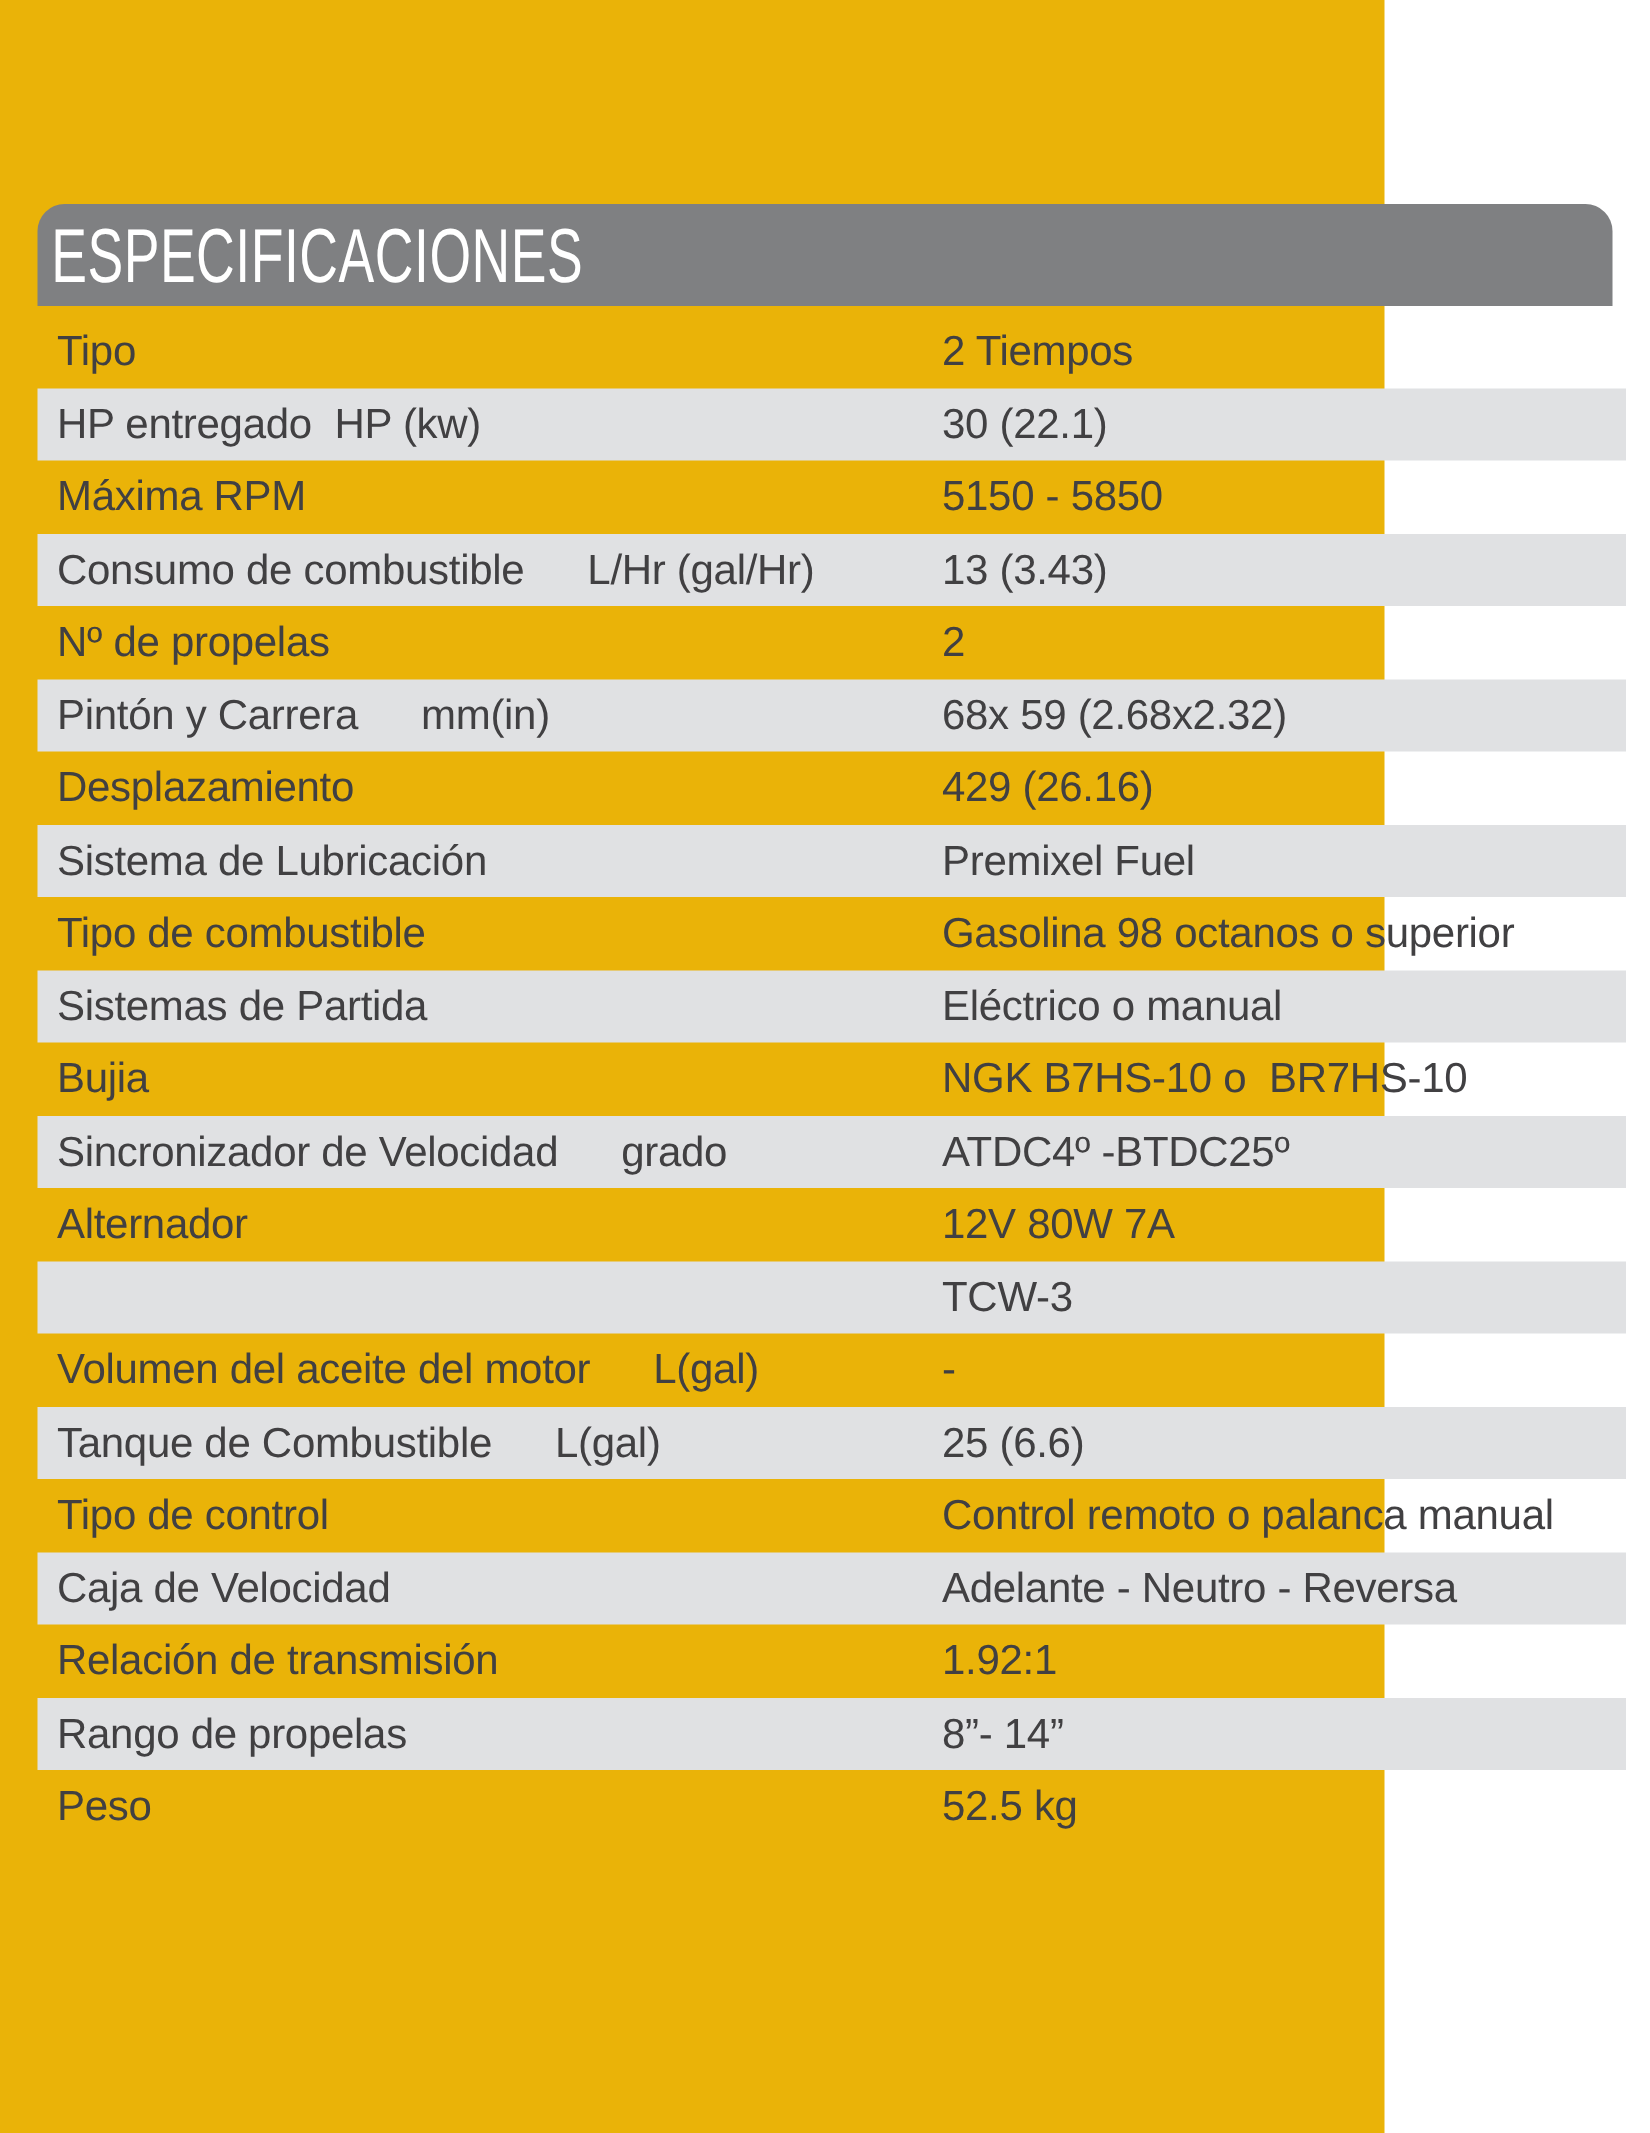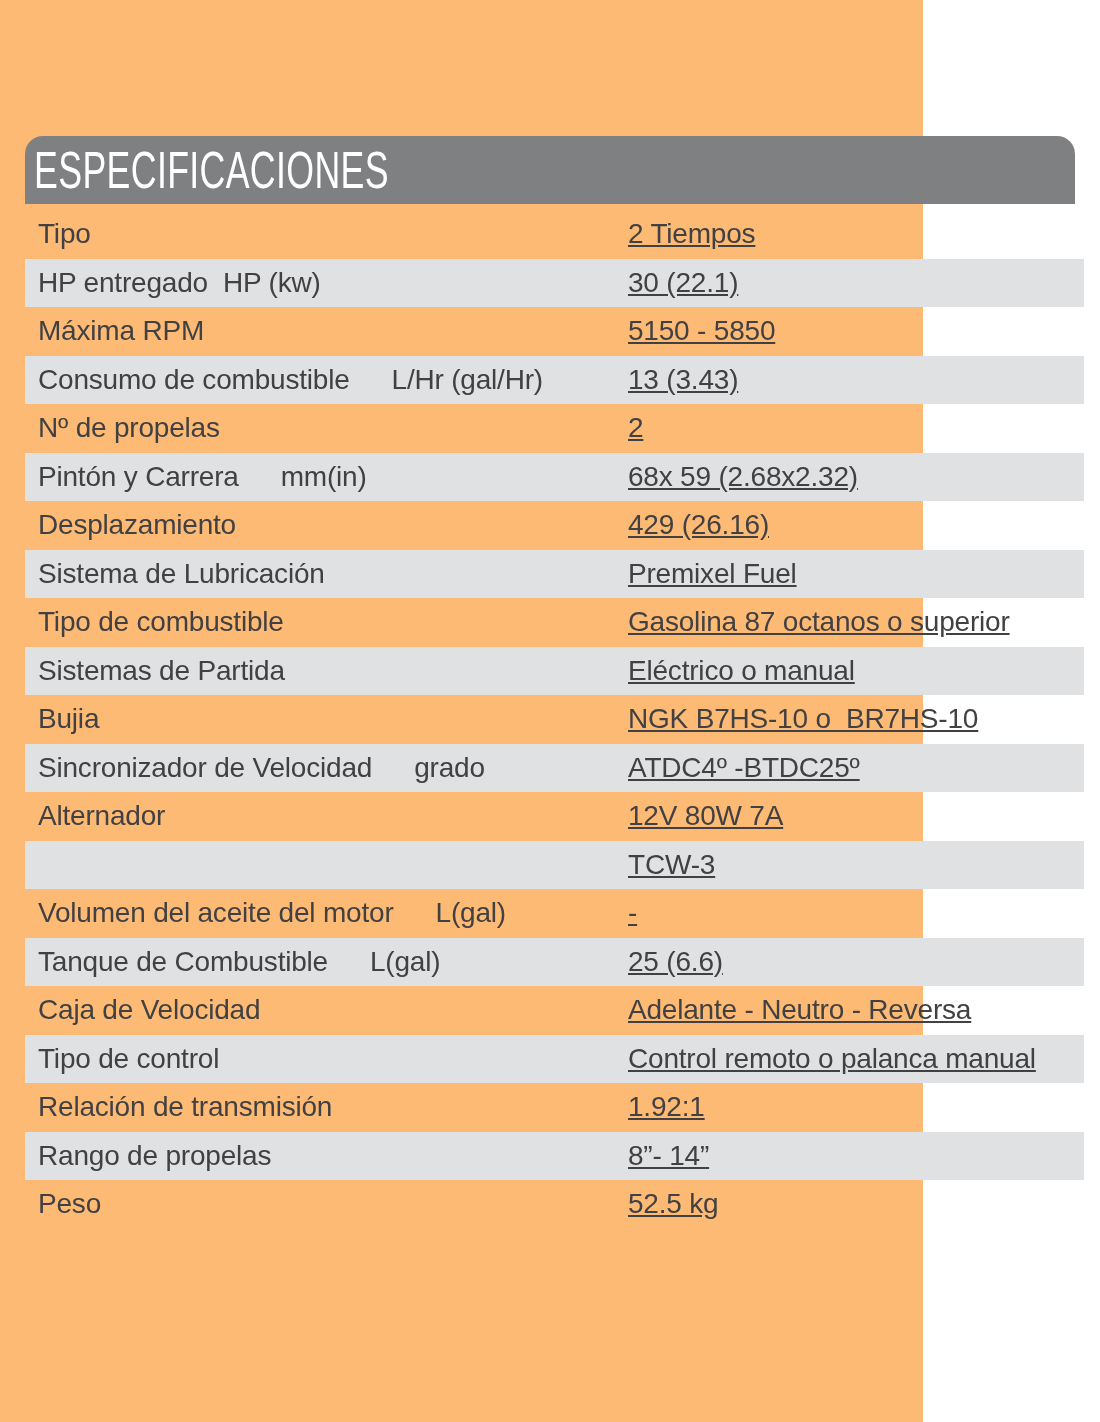--- a/index.html
+++ b/index.html
@@ -8,21 +8,21 @@
     width: 1100px;
     height: 1422px;
     background: #ffffff;
     font-family: "Liberation Sans", sans-serif;
     overflow: hidden;
   }
   .page {
     position: relative;
     width: 923px;
     height: 1422px;
-    background: #fdba74;
+    background: #eab308;
   }
   .header {
     position: absolute;
     left: 25px;
     top: 136px;
     width: 1050px;
     height: 68px;
     background: var(--header-bg, #7f8082);
     border-radius: 18px 18px 0 0;
   }
@@ -66,21 +66,20 @@
   }
   .unit {
     margin-left: 42px;
     margin-top: 38px;
   }
   .value {
     position: absolute;
     left: 603px;
     top: 0;
     white-space: pre;
-    text-decoration: underline;
   }
 </style>
 </head>
 <body>
 
 <div class="page">
   <div class="header">
     <h1>ESPECIFICACIONES</h1>
   </div>
   <div class="spec-table" id="spec-table">
@@ -111,21 +110,21 @@
       <div class="row">
         <div class="label-group"><span class="label">Desplazamiento</span></div>
         <span class="value">429 (26.16)</span>
       </div>
       <div class="row">
         <div class="label-group"><span class="label">Sistema de Lubricación</span></div>
         <span class="value">Premixel Fuel</span>
       </div>
       <div class="row">
         <div class="label-group"><span class="label">Tipo de combustible</span></div>
-        <span class="value">Gasolina 87 octanos o superior</span>
+        <span class="value">Gasolina 98 octanos o superior</span>
       </div>
       <div class="row">
         <div class="label-group"><span class="label">Sistemas de Partida</span></div>
         <span class="value">Eléctrico o manual</span>
       </div>
       <div class="row">
         <div class="label-group"><span class="label">Bujia</span></div>
         <span class="value">NGK B7HS-10 o  BR7HS-10</span>
       </div>
       <div class="row">
@@ -141,26 +140,26 @@
       </div>
       <div class="row">
         <div class="label-group"><span class="label">Volumen del aceite del motor</span><span class="unit">L(gal)</span></div>
         <span class="value">-</span>
       </div>
       <div class="row">
         <div class="label-group"><span class="label">Tanque de Combustible</span><span class="unit">L(gal)</span></div>
         <span class="value">25 (6.6)</span>
       </div>
       <div class="row">
+        <div class="label-group"><span class="label">Tipo de control</span></div>
+        <span class="value">Control remoto o palanca manual</span>
+      </div>
+      <div class="row">
         <div class="label-group"><span class="label">Caja de Velocidad</span></div>
         <span class="value">Adelante - Neutro - Reversa</span>
-      </div>
-      <div class="row">
-        <div class="label-group"><span class="label">Tipo de control</span></div>
-        <span class="value">Control remoto o palanca manual</span>
       </div>
       <div class="row">
         <div class="label-group"><span class="label">Relación de transmisión</span></div>
         <span class="value">1.92:1</span>
       </div>
       <div class="row">
         <div class="label-group"><span class="label">Rango de propelas</span></div>
         <span class="value">8”- 14”</span>
       </div>
       <div class="row">

